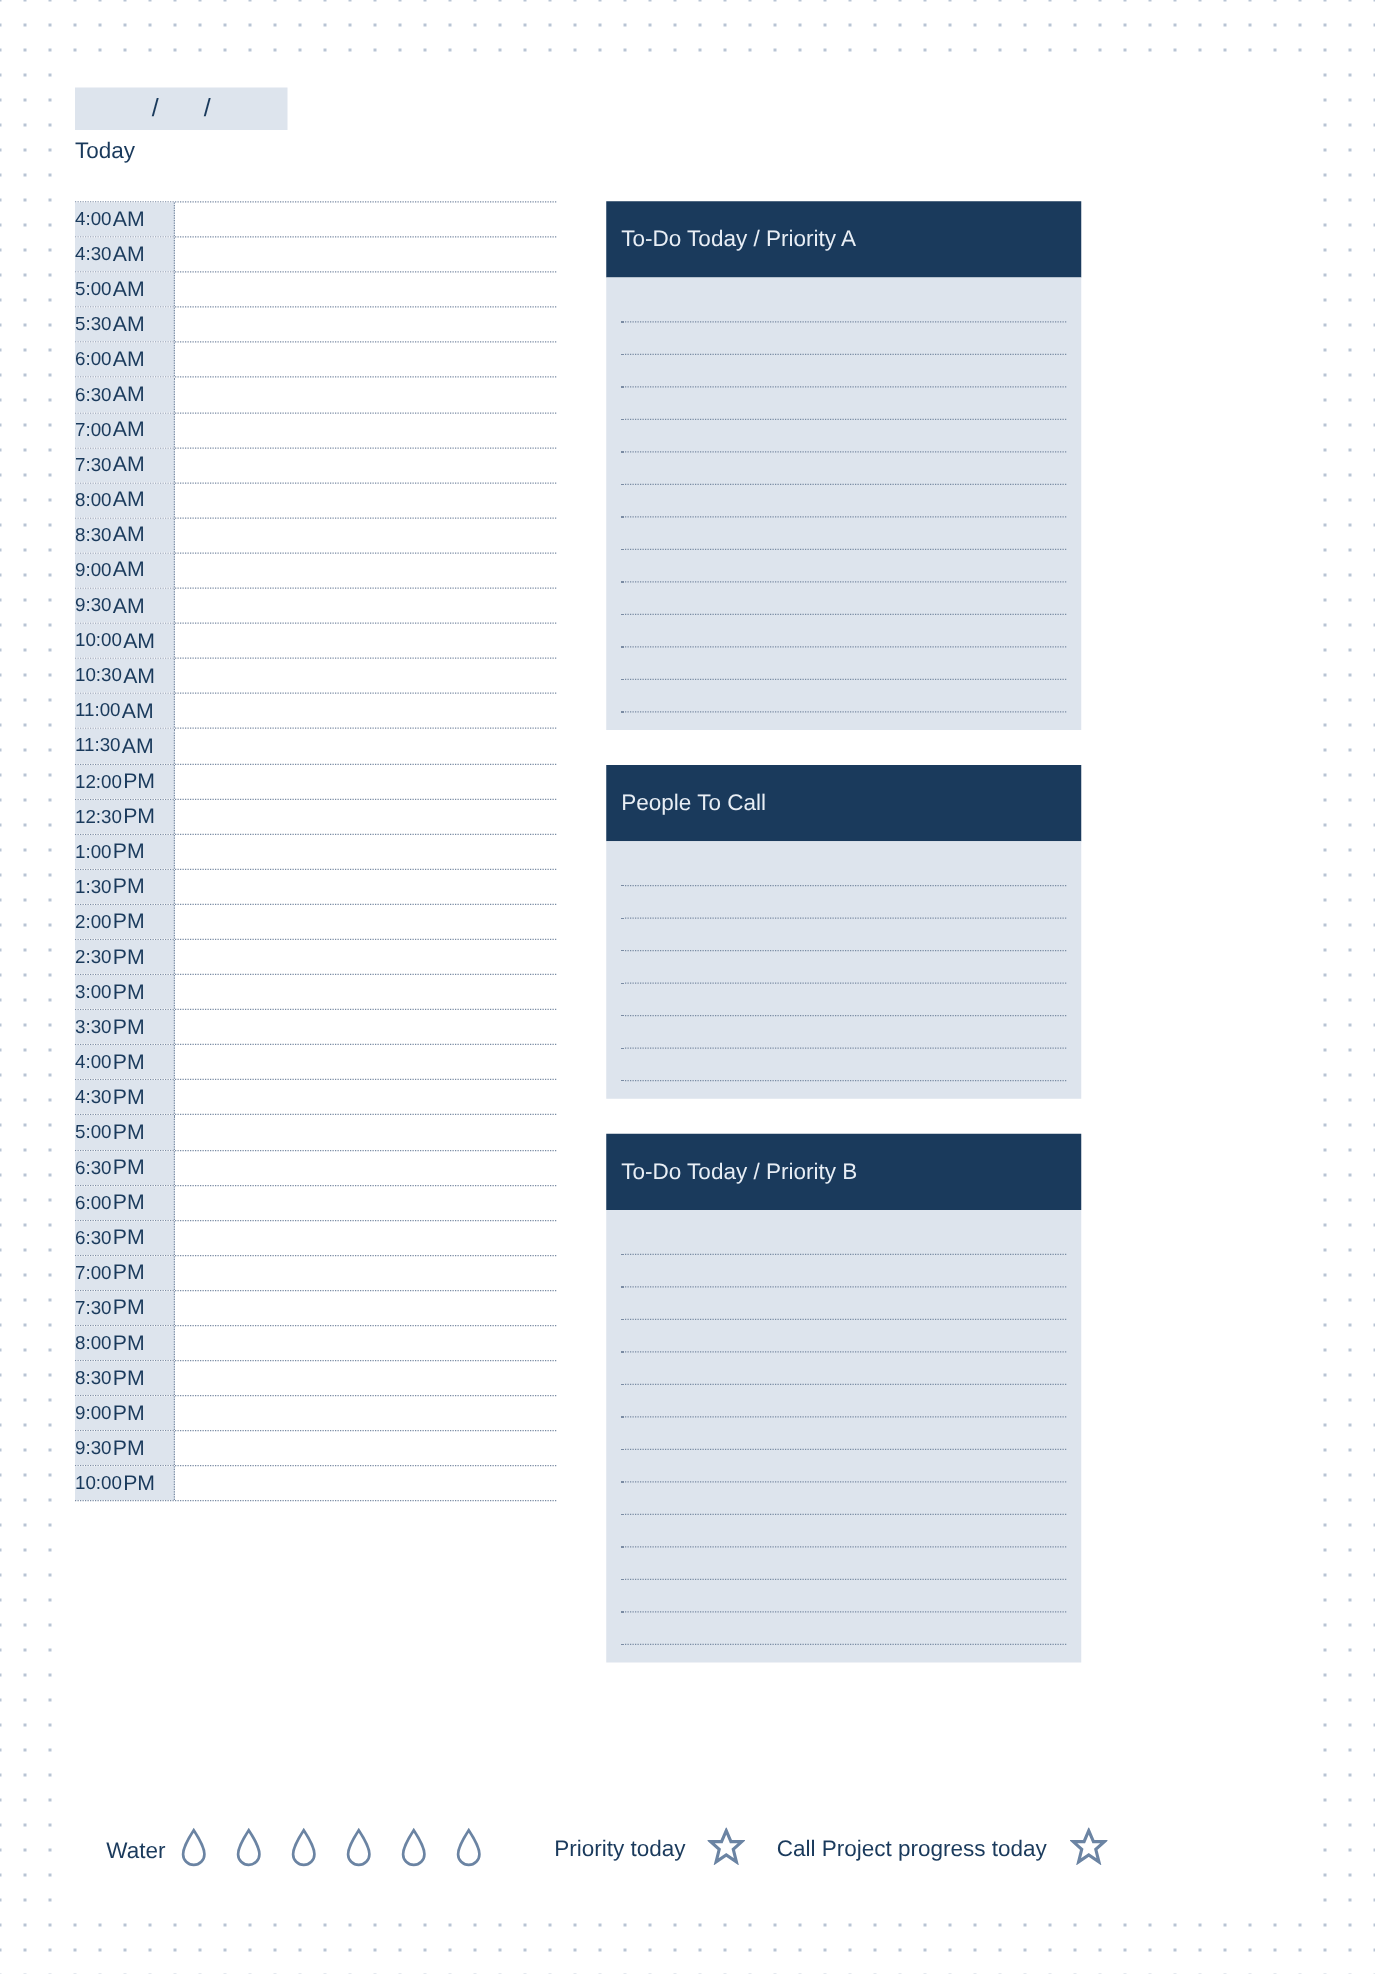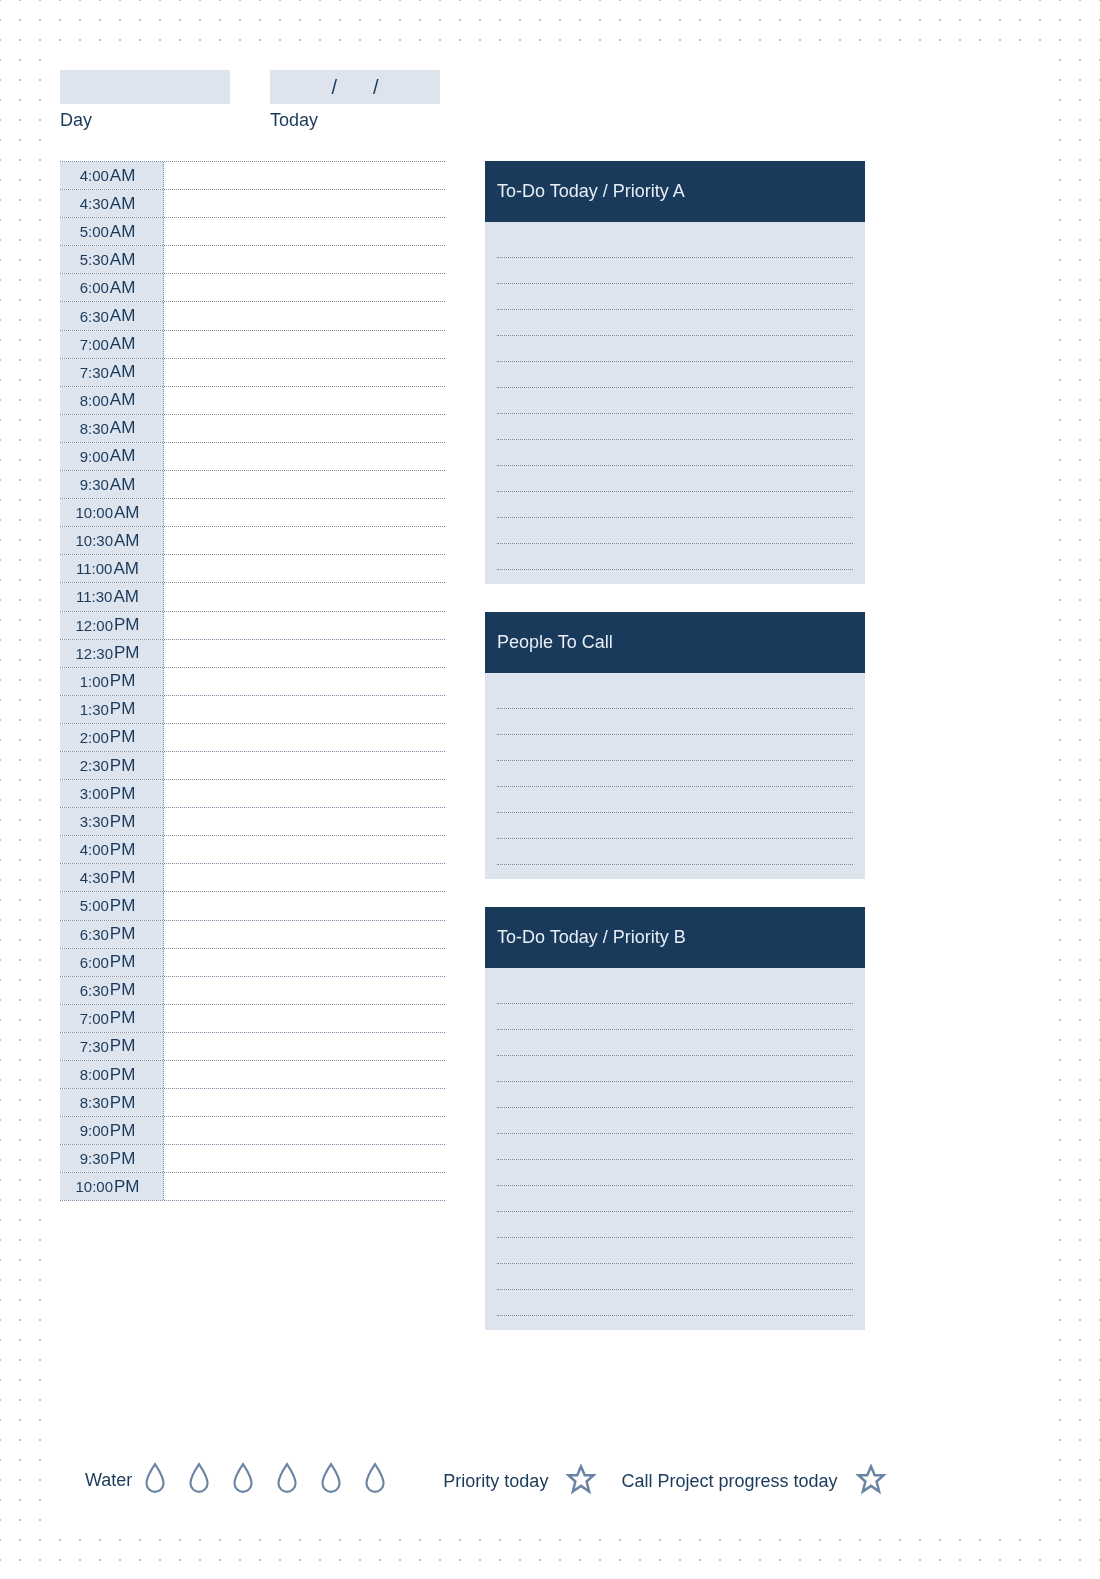--- a/index.html
+++ b/index.html
@@ -46,25 +46,25 @@
   .columns { display: flex; margin-top: 30px; }
   .left-col { width: 385px; margin-left: 5px; }
   .right-col { width: 380px; margin-left: 40px; }
   .schedule { border-top: 1px dotted #7a8ba3; }
   .sched-row {
     display: flex;
     height: 28.1px;
     border-bottom: 1px dotted #7a8ba3;
   }
   .time-cell {
-    width: 104px;
+    width: 80px;
     background: #dde4ed;
     display: flex;
     align-items: center;
-    justify-content: center;
+    justify-content: flex-start;
     padding-right: 8px;
     font-size: 15px;
     color: #1a3a5c;
     border-right: 1px dotted #7a8ba3;
     white-space: nowrap;
   }
   .time-cell .ampm { font-size: 17px; margin-left: 1px; }
   .event-cell { flex: 1; }
   .section { margin-bottom: 28px; }
   .section-header {
@@ -80,41 +80,37 @@
   .dotted-line {
     height: 26px;
     border-bottom: 1px dotted #7a8ba3;
   }
   .footer {
     position: absolute;
     left: 30px;
     bottom: 25px;
     width: 930px;
     display: flex;
-    align-items: flex-end;
+    align-items: flex-start;
     font-size: 18px;
     color: #1a3a5c;
   }
   .footer-label { margin-right: 10px; }
   .drops { display: flex; gap: 18px; margin-right: 30px; }
   .drop svg, .star svg { stroke: #6b84a3; fill: none; stroke-width: 2; }
   .star { margin-left: 8px; }
   .footer-seg { display: flex; align-items: center; margin-right: 25px; }
 </style>
 </head>
 <body>
 
 <div class="page">
 
   <div class="header-row">
     <div class="field-block">
-      <div class="field-input day-input"></div>
-      <div class="field-label">Day</div>
-    </div>
-    <div class="field-block">
       <div class="field-input date-input">
         <span>/</span>
         <span>/</span>
       </div>
       <div class="field-label">Today</div>
     </div>
   </div>
 
   <div class="columns">
     <div class="left-col">

